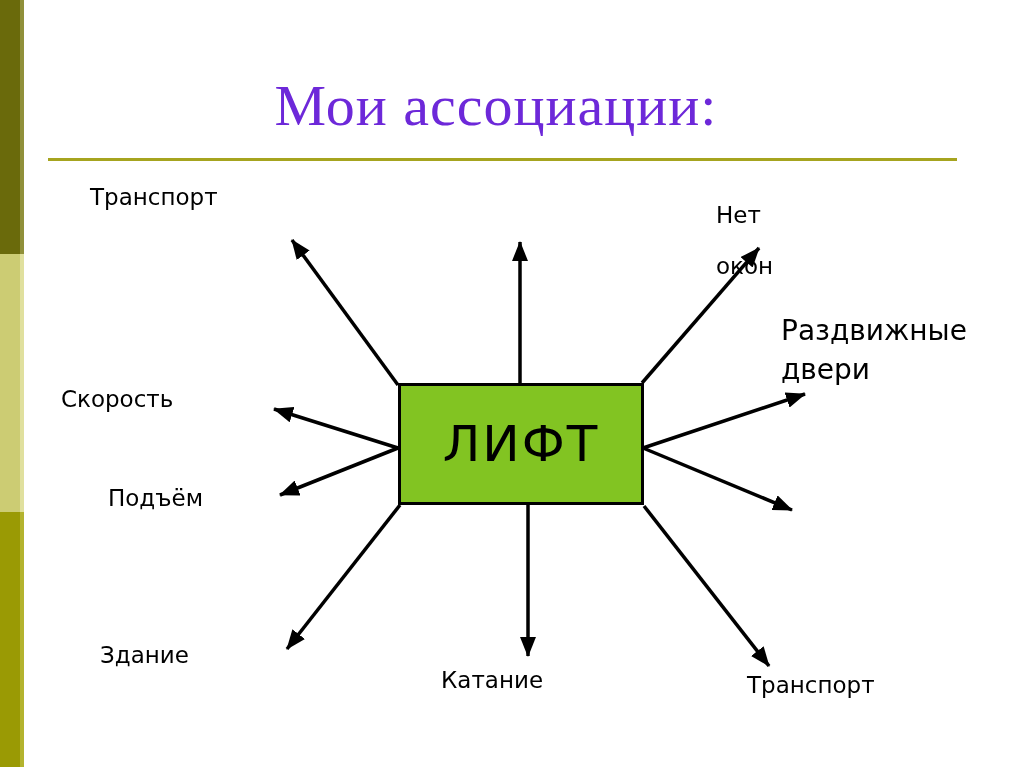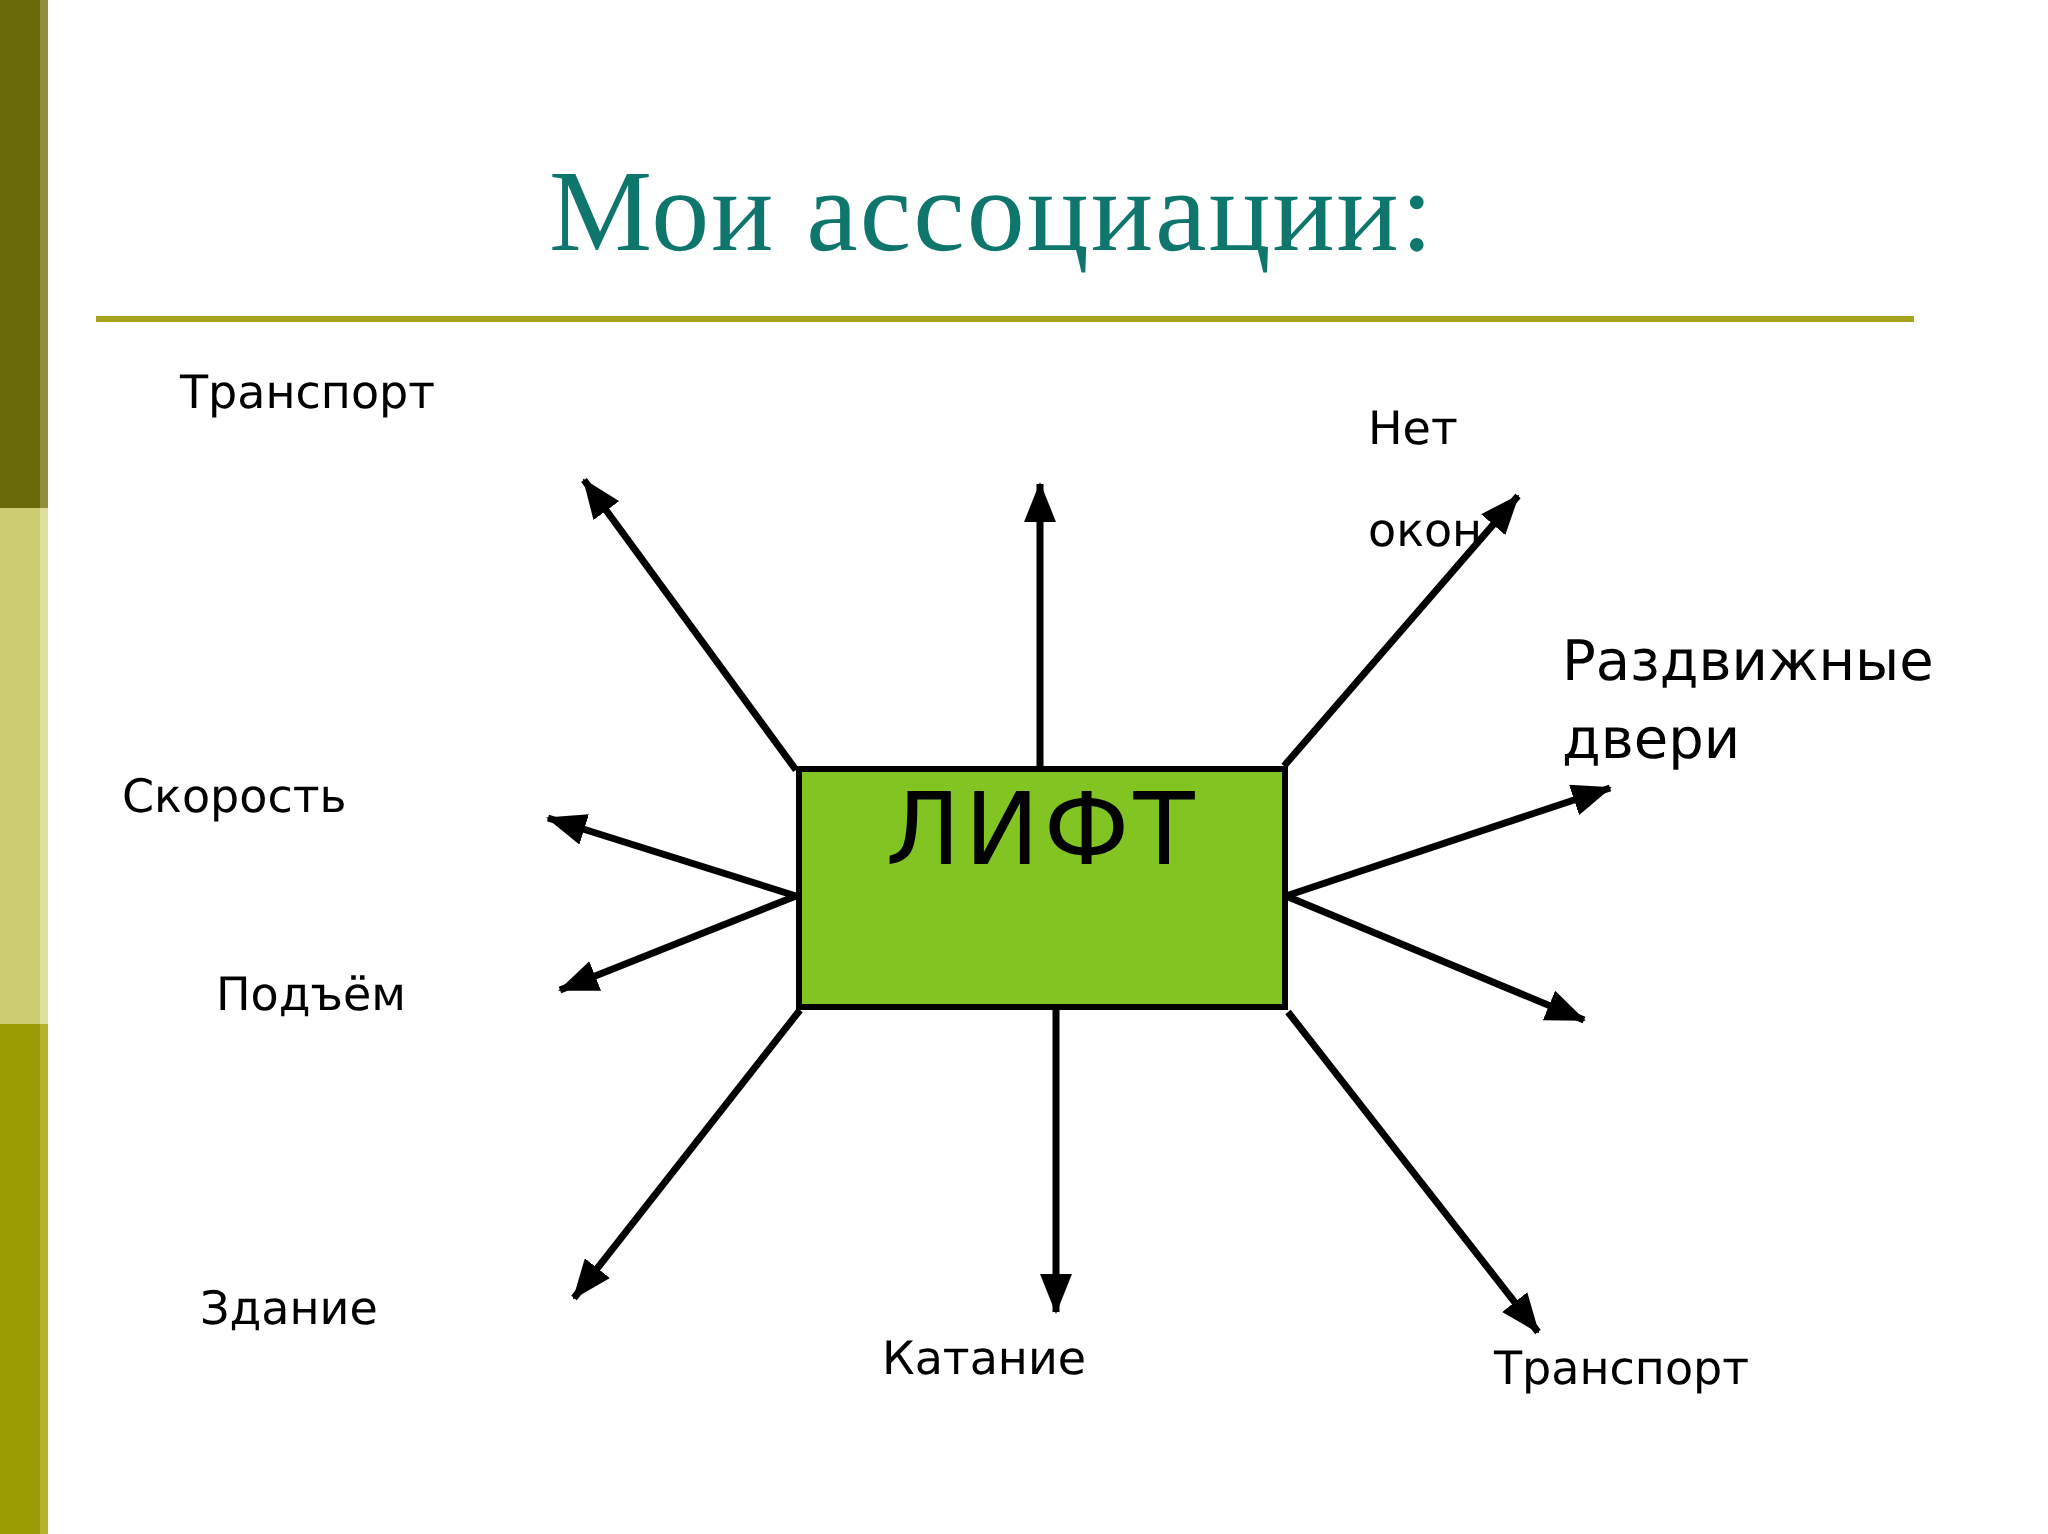--- a/index.html
+++ b/index.html
@@ -20,21 +20,21 @@
 
   .title {
     position: absolute;
     left: 24px;
     top: 72px;
     width: 944px;
     text-align: center;
     font-family: "Liberation Serif", serif;
     font-size: 58px;
     letter-spacing: 1px;
-    color: #0f766e;
+    color: #6d28d9;
     white-space: nowrap;
   }
   .rule {
     position: absolute;
     left: 48px;
     top: 158px;
     width: 909px;
     height: 3px;
     background: #a6a41f;
   }
@@ -45,20 +45,21 @@
   .center-box {
     position: absolute;
     left: 398px;
     top: 383px;
     width: 246px;
     height: 122px;
     box-sizing: border-box;
     background: #82c422;
     border: 3px solid #000000;
     display: flex;
+    align-items: center;
     justify-content: center;
   }
   .center-box span {
     font-size: 50px;
     letter-spacing: 2px;
     color: #000000;
   }
 
   .label {
     position: absolute;
@@ -100,21 +101,21 @@
     <line x1="400" y1="505" x2="287" y2="649" marker-end="url(#ah)"></line>
     <line x1="528" y1="503" x2="528" y2="656" marker-end="url(#ah)"></line>
     <line x1="644" y1="506" x2="769" y2="666" marker-end="url(#ah)"></line>
   </svg>
 
   <div class="center-box">
     <span>ЛИФТ</span>
   </div>
 
   <div class="label" style="left:90px;  top:184px;">Транспорт</div>
-  <div class="label label-net-okon" style="left:684px; top:190px;">Нет
+  <div class="label label-net-okon" style="left:716px; top:190px;">Нет
 окон</div>
   <div class="label label-razdvizhnye" style="left:781px; top:311px;">Раздвижные
 двери</div>
   <div class="label" style="left:61px;  top:386px;">Скорость</div>
   <div class="label" style="left:71px;  top:485px;margin-left:37px;">Подъём</div>
   <div class="label" style="left:100px; top:642px;">Здание</div>
   <div class="label" style="left:441px; top:667px;">Катание</div>
   <div class="label" style="left:747px; top:672px;">Транспорт</div>
 
 </div>

